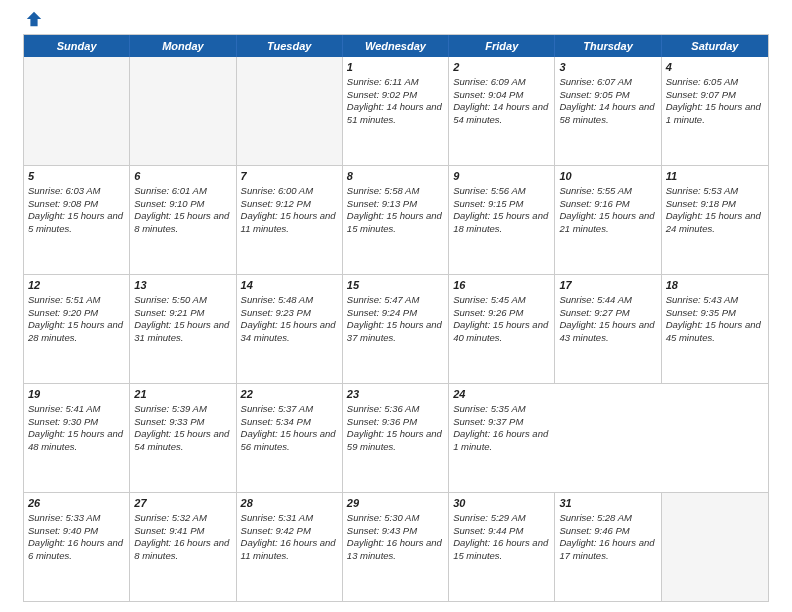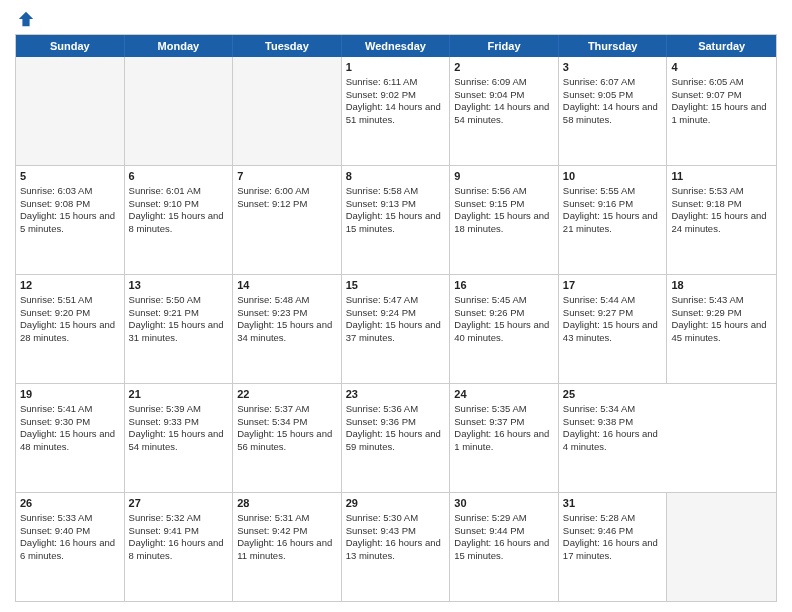--- a/index.html
+++ b/index.html
@@ -6,23 +6,24 @@
     body {
       font-family: Arial, sans-serif;
       background: #fff;
       width: 792px;
       height: 612px;
       overflow: hidden;
     }
     .page {
       width: 792px;
       height: 612px;
-      padding: 10px 15px;
-      display: flex;
-      flex-direction: column;
+      padding: 10px 23px;
+      display: flex;
+      flex-direction: column;
+      font-style: italic;
     }
     .header {
       display: flex;
       justify-content: space-between;
       align-items: flex-start;
       margin-bottom: 6px;
     }
     .logo {
       display: flex;
       flex-direction: column;
@@ -155,42 +156,41 @@
           <div class="cal-cell empty"></div>
           <div class="cal-cell empty"></div>
           <div class="cal-cell"><span class="day-num">1</span><span>Sunrise: 6:11 AM</span><br><span>Sunset: 9:02 PM</span><br><span>Daylight: 14 hours and 51 minutes.</span></div>
           <div class="cal-cell"><span class="day-num">2</span><span>Sunrise: 6:09 AM</span><br><span>Sunset: 9:04 PM</span><br><span>Daylight: 14 hours and 54 minutes.</span></div>
           <div class="cal-cell"><span class="day-num">3</span><span>Sunrise: 6:07 AM</span><br><span>Sunset: 9:05 PM</span><br><span>Daylight: 14 hours and 58 minutes.</span></div>
           <div class="cal-cell"><span class="day-num">4</span><span>Sunrise: 6:05 AM</span><br><span>Sunset: 9:07 PM</span><br><span>Daylight: 15 hours and 1 minute.</span></div>
         </div>
         <div class="cal-row">
           <div class="cal-cell"><span class="day-num">5</span><span>Sunrise: 6:03 AM</span><br><span>Sunset: 9:08 PM</span><br><span>Daylight: 15 hours and 5 minutes.</span></div>
           <div class="cal-cell"><span class="day-num">6</span><span>Sunrise: 6:01 AM</span><br><span>Sunset: 9:10 PM</span><br><span>Daylight: 15 hours and 8 minutes.</span></div>
-          <div class="cal-cell"><span class="day-num">7</span><span>Sunrise: 6:00 AM</span><br><span>Sunset: 9:12 PM</span><br></div>
+          <div class="cal-cell"><span class="day-num">7</span><span>Sunrise: 6:00 AM</span><br><span>Sunset: 9:12 PM</span><br><span>Daylight: 15 hours and 11 minutes.</span></div>
           <div class="cal-cell"><span class="day-num">8</span><span>Sunrise: 5:58 AM</span><br><span>Sunset: 9:13 PM</span><br><span>Daylight: 15 hours and 15 minutes.</span></div>
           <div class="cal-cell"><span class="day-num">9</span><span>Sunrise: 5:56 AM</span><br><span>Sunset: 9:15 PM</span><br><span>Daylight: 15 hours and 18 minutes.</span></div>
           <div class="cal-cell"><span class="day-num">10</span><span>Sunrise: 5:55 AM</span><br><span>Sunset: 9:16 PM</span><br><span>Daylight: 15 hours and 21 minutes.</span></div>
           <div class="cal-cell"><span class="day-num">11</span><span>Sunrise: 5:53 AM</span><br><span>Sunset: 9:18 PM</span><br><span>Daylight: 15 hours and 24 minutes.</span></div>
         </div>
         <div class="cal-row">
           <div class="cal-cell"><span class="day-num">12</span><span>Sunrise: 5:51 AM</span><br><span>Sunset: 9:20 PM</span><br><span>Daylight: 15 hours and 28 minutes.</span></div>
           <div class="cal-cell"><span class="day-num">13</span><span>Sunrise: 5:50 AM</span><br><span>Sunset: 9:21 PM</span><br><span>Daylight: 15 hours and 31 minutes.</span></div>
           <div class="cal-cell"><span class="day-num">14</span><span>Sunrise: 5:48 AM</span><br><span>Sunset: 9:23 PM</span><br><span>Daylight: 15 hours and 34 minutes.</span></div>
           <div class="cal-cell"><span class="day-num">15</span><span>Sunrise: 5:47 AM</span><br><span>Sunset: 9:24 PM</span><br><span>Daylight: 15 hours and 37 minutes.</span></div>
           <div class="cal-cell"><span class="day-num">16</span><span>Sunrise: 5:45 AM</span><br><span>Sunset: 9:26 PM</span><br><span>Daylight: 15 hours and 40 minutes.</span></div>
           <div class="cal-cell"><span class="day-num">17</span><span>Sunrise: 5:44 AM</span><br><span>Sunset: 9:27 PM</span><br><span>Daylight: 15 hours and 43 minutes.</span></div>
-          <div class="cal-cell"><span class="day-num">18</span><span>Sunrise: 5:43 AM</span><br><span>Sunset: 9:29 PM</span><br><span>Daylight: 15 hours and 45 minutes.</span></div>
+          <div class="cal-cell"><span class="day-num">18</span><span>Sunrise: 5:43 AM</span><br><span>Sunset: 9:35 PM</span><br><span>Daylight: 15 hours and 45 minutes.</span></div>
         </div>
         <div class="cal-row">
           <div class="cal-cell"><span class="day-num">19</span><span>Sunrise: 5:41 AM</span><br><span>Sunset: 9:30 PM</span><br><span>Daylight: 15 hours and 48 minutes.</span></div>
           <div class="cal-cell"><span class="day-num">21</span><span>Sunrise: 5:39 AM</span><br><span>Sunset: 9:33 PM</span><br><span>Daylight: 15 hours and 54 minutes.</span></div>
           <div class="cal-cell"><span class="day-num">22</span><span>Sunrise: 5:37 AM</span><br><span>Sunset: 5:34 PM</span><br><span>Daylight: 15 hours and 56 minutes.</span></div>
           <div class="cal-cell"><span class="day-num">23</span><span>Sunrise: 5:36 AM</span><br><span>Sunset: 9:36 PM</span><br><span>Daylight: 15 hours and 59 minutes.</span></div>
           <div class="cal-cell"><span class="day-num">24</span><span>Sunrise: 5:35 AM</span><br><span>Sunset: 9:37 PM</span><br><span>Daylight: 16 hours and 1 minute.</span></div>
-          <div class="cal-cell"><span class="day-num">25</span><span>Sunrise: 5:34 AM</span><br><span>Sunset: 9:38 PM</span><br><span>Daylight: 16 hours and 4 minutes.</span></div>
         </div>
         <div class="cal-row">
           <div class="cal-cell"><span class="day-num">26</span><span>Sunrise: 5:33 AM</span><br><span>Sunset: 9:40 PM</span><br><span>Daylight: 16 hours and 6 minutes.</span></div>
           <div class="cal-cell"><span class="day-num">27</span><span>Sunrise: 5:32 AM</span><br><span>Sunset: 9:41 PM</span><br><span>Daylight: 16 hours and 8 minutes.</span></div>
           <div class="cal-cell"><span class="day-num">28</span><span>Sunrise: 5:31 AM</span><br><span>Sunset: 9:42 PM</span><br><span>Daylight: 16 hours and 11 minutes.</span></div>
           <div class="cal-cell"><span class="day-num">29</span><span>Sunrise: 5:30 AM</span><br><span>Sunset: 9:43 PM</span><br><span>Daylight: 16 hours and 13 minutes.</span></div>
           <div class="cal-cell"><span class="day-num">30</span><span>Sunrise: 5:29 AM</span><br><span>Sunset: 9:44 PM</span><br><span>Daylight: 16 hours and 15 minutes.</span></div>
           <div class="cal-cell"><span class="day-num">31</span><span>Sunrise: 5:28 AM</span><br><span>Sunset: 9:46 PM</span><br><span>Daylight: 16 hours and 17 minutes.</span></div>
           <div class="cal-cell empty"></div>
         </div>

